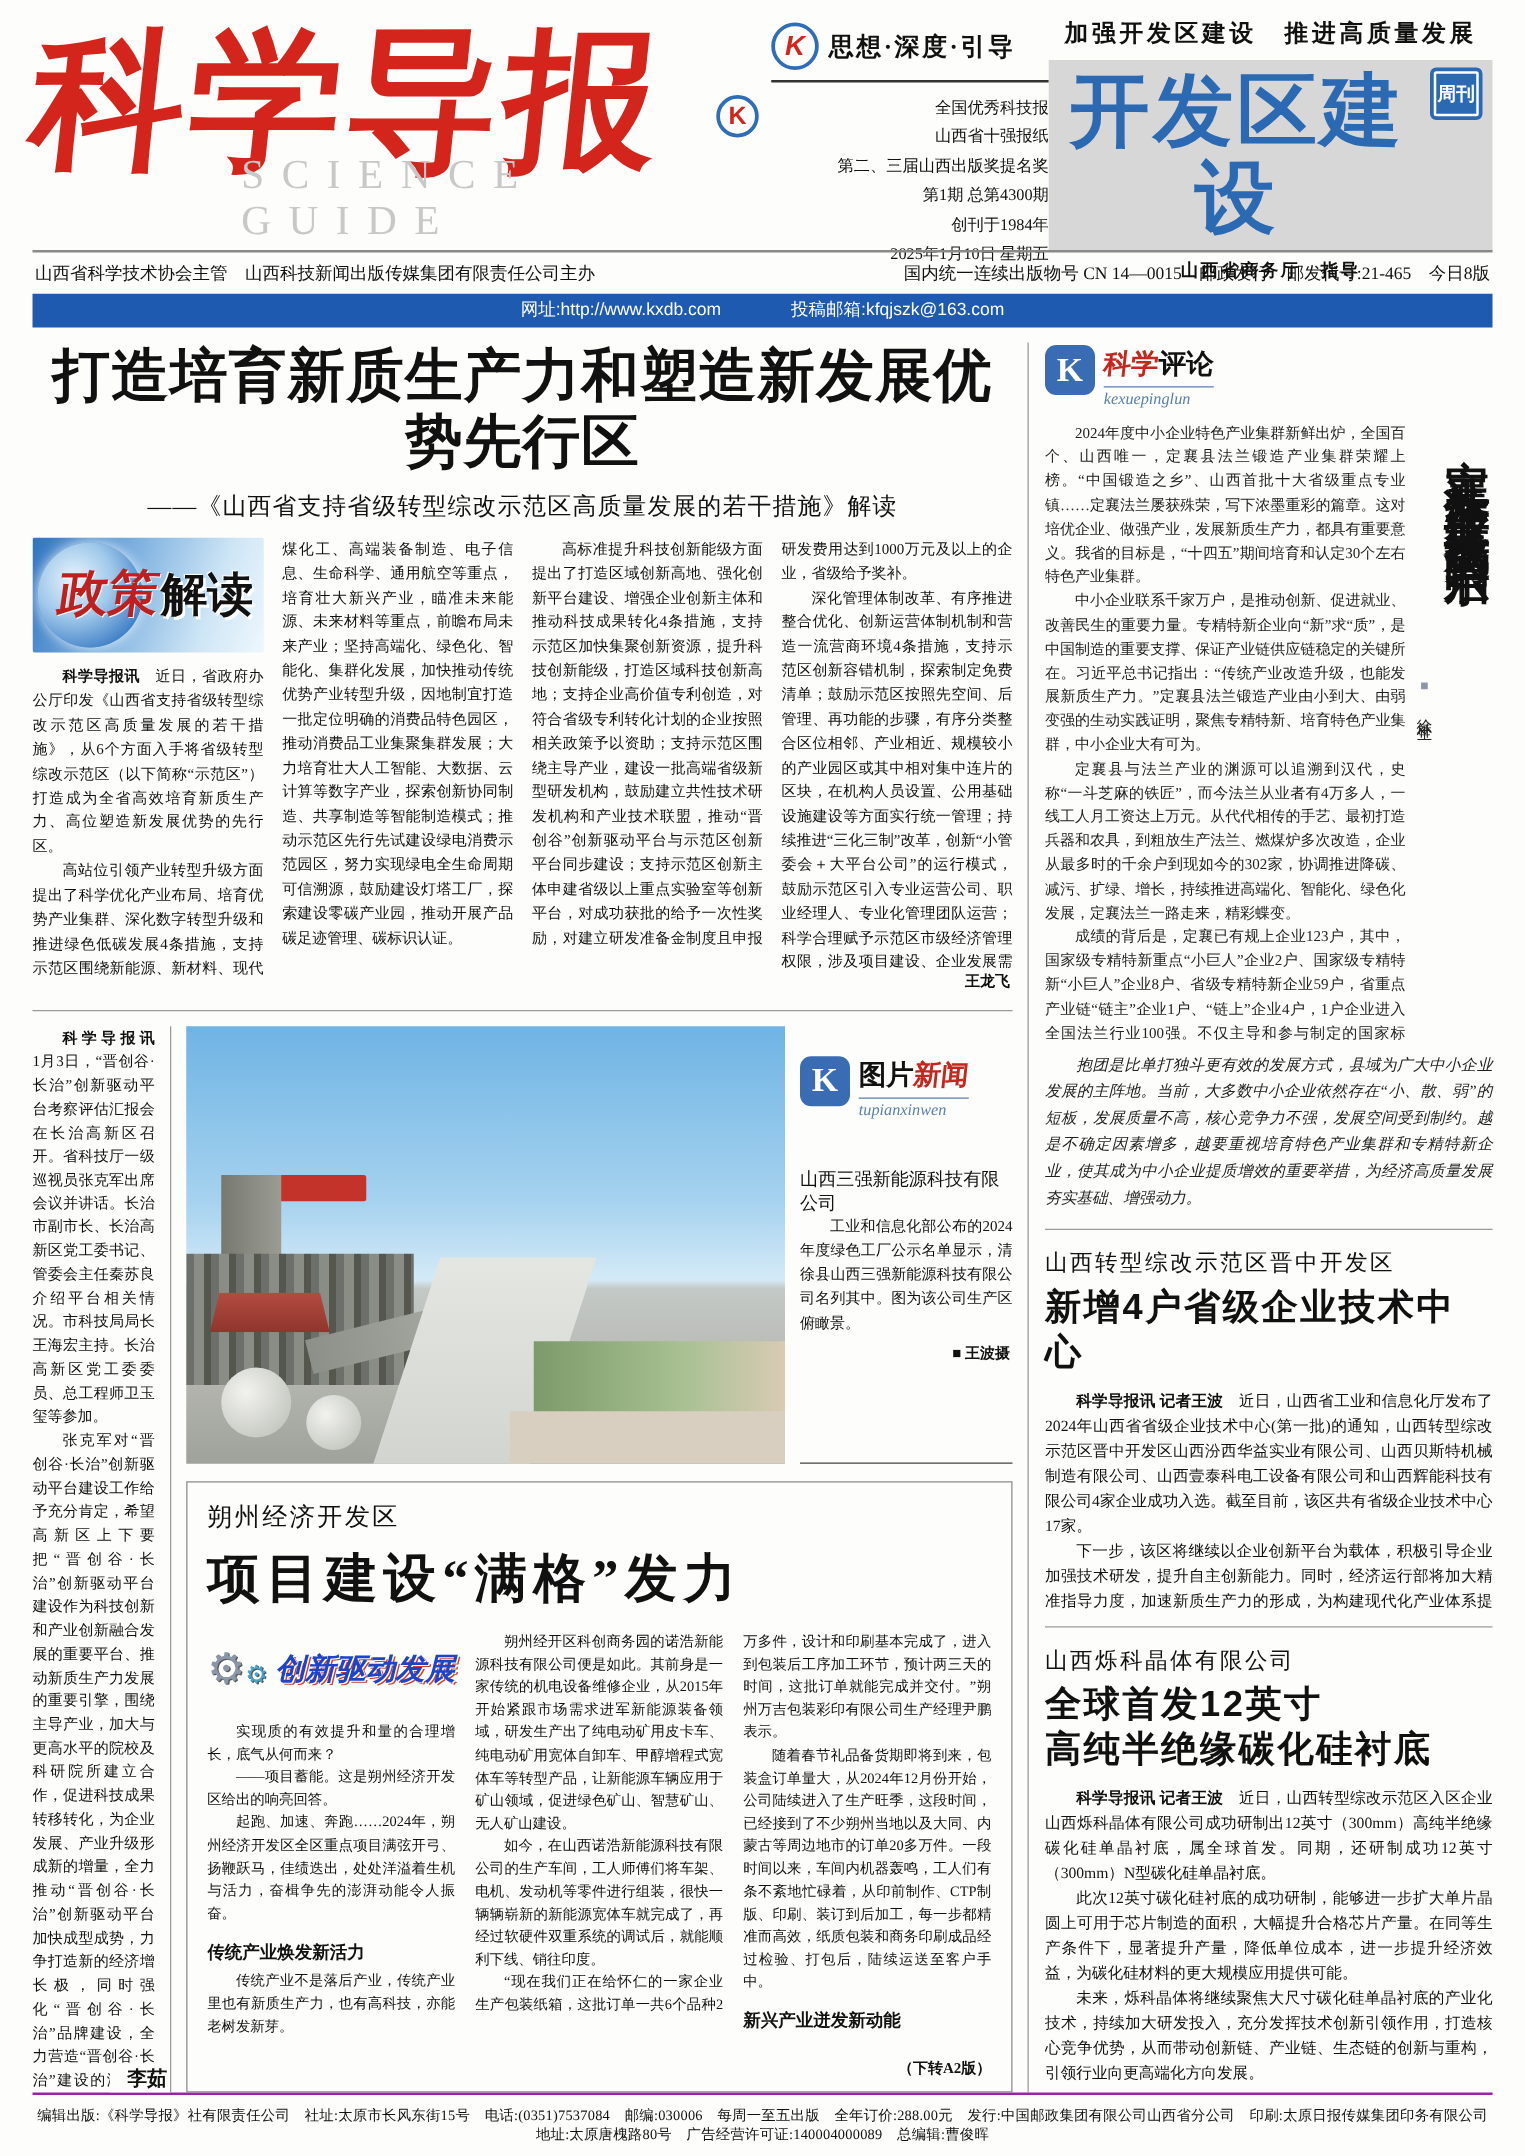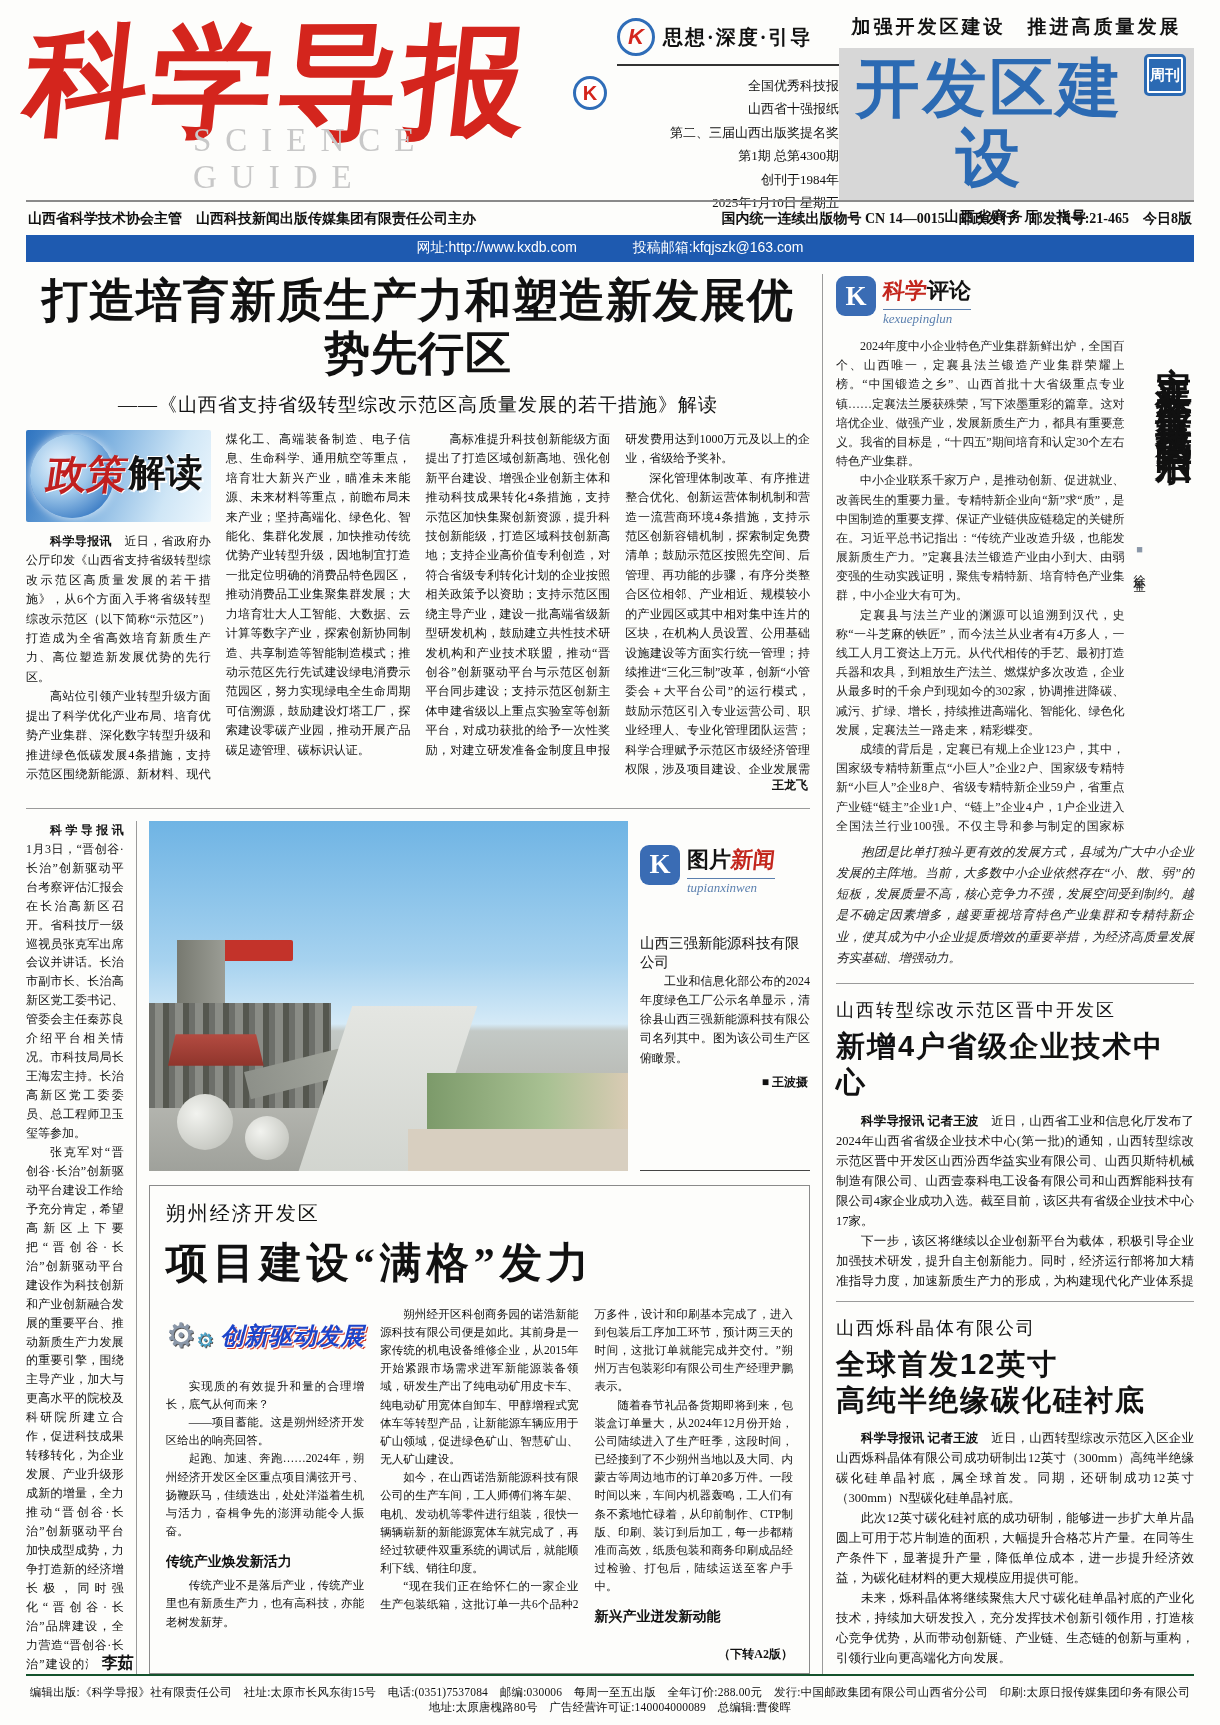--- a/index.html
+++ b/index.html
@@ -21,37 +21,37 @@
   .tagline { font-size:20px; font-weight:bold; letter-spacing:2px; }
   .honors { margin-top:8px; text-align:right; font-size:13px; line-height:1.8; }
   .mr-c2 { flex:1; text-align:center; padding-top:4px; }
   .slogan { font-size:19px; font-weight:bold; letter-spacing:3px; }
   .kfq-box { margin-top:8px; background:#d7d7d7; display:flex; align-items:flex-start; justify-content:center; gap:12px; padding:6px 8px; }
   .kfq-title { font-size:64px; font-weight:900; color:#2b6ab3; letter-spacing:3px; line-height:1.1; font-family:"Liberation Serif",serif; }
   .weekly { width:42px; height:42px; background:#2b6ab3; border:2px solid #2b6ab3; outline:2px solid #fff; outline-offset:-5px; color:#fff; font-size:15px; font-weight:bold; display:flex; align-items:center; justify-content:center; border-radius:5px; flex:none; }
   .guidance { margin-top:7px; font-size:14px; font-weight:bold; letter-spacing:2px; }
 
   .rule-thick { border-top:2px solid #8a8a8a; margin-top:4px; }
-  .info-row { display:flex; justify-content:space-between; font-size:14px; font-weight:bold; padding:8px 2px 7px;gap:12px; }
+  .info-row { display:flex; justify-content:space-between; font-size:14px; font-weight:normal; padding:8px 2px 7px;gap:12px; }
   .blue-bar { background:#1e5ab0; color:#fff; font-size:14px; display:flex; justify-content:center; gap:56px; padding:4px 0 5px; font-family:"Liberation Sans",sans-serif; }
 
   
   .main { display:flex; margin-top:12px; flex:1; min-height:0; }
   .left-region { width:796px; padding-right:12px; display:flex; flex-direction:column; }
   .right-region { flex:1; border-left:1px solid #9a9a9a; padding-left:13px; display:flex; flex-direction:column; }
 
   
   .ma-headline { font-size:46px; font-weight:900; text-align:center; font-family:"Liberation Sans",sans-serif; letter-spacing:1px; line-height:1.15; }
   .ma-sub { font-size:19px; text-align:center; margin:12px 0 12px; letter-spacing:1px; }
   .ma-body { column-count:4; column-gap:15px; height:366px; overflow:hidden; font-size:12px; line-height:1.62; text-align:justify; position:relative; }
   .ma-body p, .jcg-body p, .comm-body p, .rt-body p, .sz-body p, .pcap-text { text-indent:2em; }
   .policy-banner { width:100%; height:92px; margin-bottom:10px; background:linear-gradient(110deg,#2f74c0 0%,#7fb2e0 40%,#cfe6f6 75%,#eef7fd 100%); position:relative; display:flex; align-items:center; justify-content:flex-end; padding-right:8px; gap:2px; border-radius:2px; overflow:hidden; }
   .globe { position:absolute; left:4px; top:4px; width:84px; height:84px; border-radius:50%; background:radial-gradient(circle at 35% 35%, #e8f4fd 0%, #9fc8ea 40%, #3a7bc4 80%); box-shadow:0 0 10px rgba(255,255,255,.8); }
   .pb-t1 { color:#c01f1f; font-size:40px; font-weight:bold; transform:skewX(-8deg); font-family:"Liberation Serif",serif; text-shadow:1px 1px 0 #fff; }
-  .pb-t2 { color:#111; font-size:37px; font-weight:900; font-family:Liberation Mono, monospace; text-shadow:2px 2px 0 #fff,-1px -1px 0 #fff; }
+  .pb-t2 { color:#111; font-size:37px; font-weight:900; font-family:Liberation Sans, sans-serif; text-shadow:2px 2px 0 #fff,-1px -1px 0 #fff; }
   .byline-abs { position:absolute; right:0; bottom:0; background:#fdfdfb; font-weight:bold; padding:0 2px 0 14px; text-indent:0; }
   .left-rule { border-top:1px solid #9a9a9a; margin:12px 0 0; }
 
   .lower { display:flex; flex:1; margin-top:12px; min-height:0; }
   .jcg { width:212px; padding-right:12px; border-right:1px solid #9a9a9a; position:relative; overflow:hidden; }
   .jcg-headline { font-size:23px; font-weight:900; font-family:"Liberation Sans",sans-serif; line-height:1.4; margin:4px 0 12px; }
   .jcg-body { font-size:12px; line-height:1.58; text-align:justify; }
   .center-stack { flex:1; padding-left:12px; display:flex; flex-direction:column; min-height:0; }
   .photo-row { display:flex; gap:12px; height:350px; flex:none; }
   .photo { flex:1; position:relative; overflow:hidden; background:linear-gradient(180deg,#6fb4e4 0%,#a6d2ef 40%,#d5eaf7 58%,#c3c9c6 60%,#b7b8b2 78%,#9fa19b 100%); }
@@ -97,21 +97,21 @@
   .comm-title { writing-mode:vertical-rl; font-size:37px; font-weight:900; font-family:"Liberation Sans",sans-serif; letter-spacing:7px; line-height:1.15; margin-left:2px; flex:none; }
   .comm-close { font-size:12.5px; line-height:1.7; text-align:justify; margin:10px 0 12px; color:#222; text-indent:2em; font-style:italic; }
   .rt-rule { border-top:1px solid #9a9a9a; margin:2px 0 14px; }
   .rt-kicker { font-size:18px; letter-spacing:2px; margin-bottom:6px; }
   .rt-headline { font-size:29px; font-weight:900; font-family:"Liberation Sans",sans-serif; letter-spacing:2px; line-height:1.25; margin-bottom:10px; }
   .rt-body { font-size:12.5px; line-height:1.6; text-align:justify; overflow:hidden; }
   .rt-body.jz { height:178px; }
   .rt-body.sic { height:246px; }
 
   
-  .footer { margin-top:auto; border-top:2px solid #14532d; padding:9px 0 10px; font-size:11.5px; text-align:center; letter-spacing:0.2px; }
+  .footer { margin-top:auto; border-top:2px solid #a21caf; padding:9px 0 10px; font-size:11.5px; text-align:center; letter-spacing:0.2px; }
 </style>
 </head>
 <body>
 
 <div class="page">
 
   <div class="mast">
     <div class="mast-left">
       <div class="mast-title">科学导报</div>
       <div class="mast-en">SCIENCE GUIDE</div>

